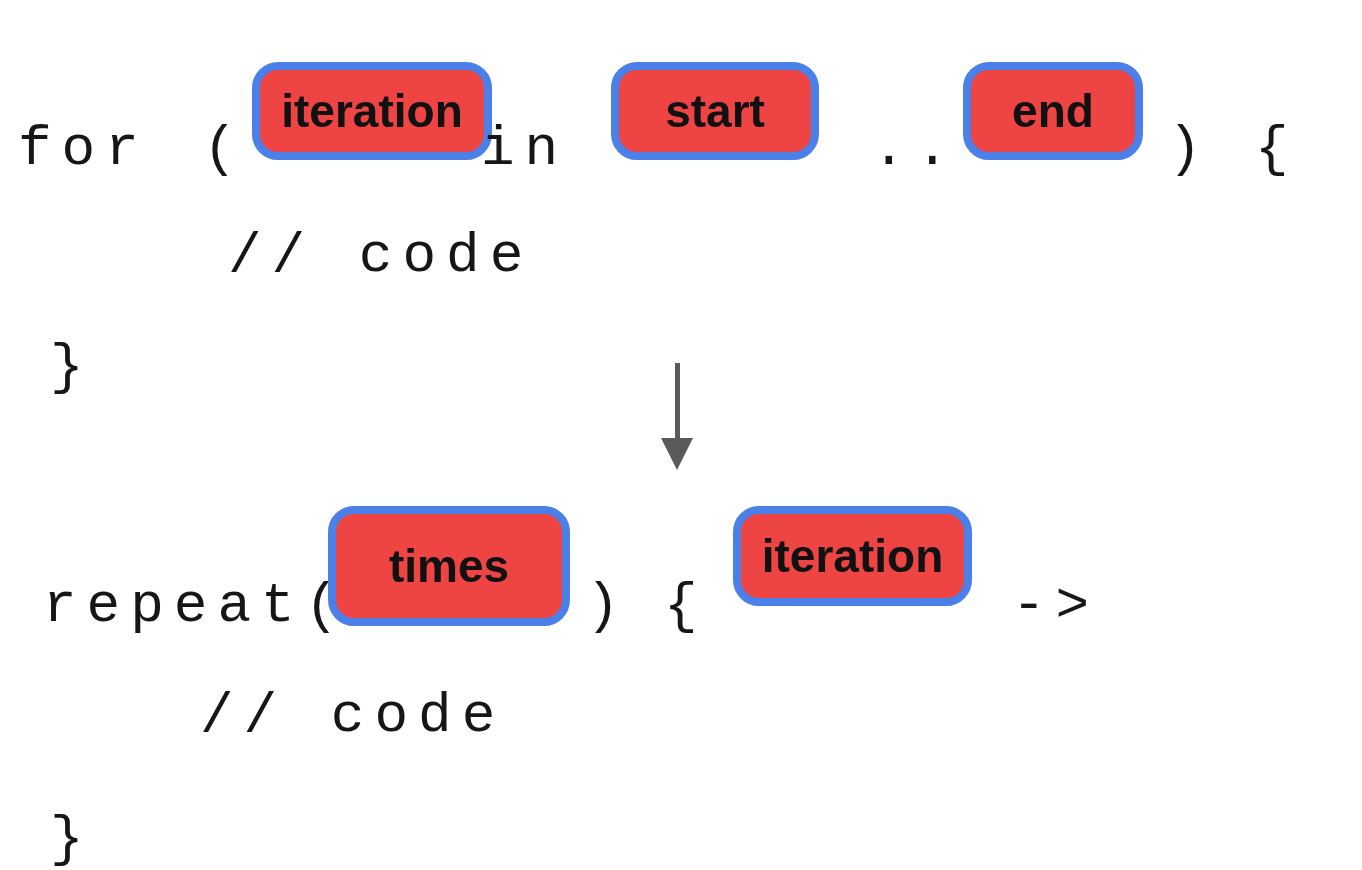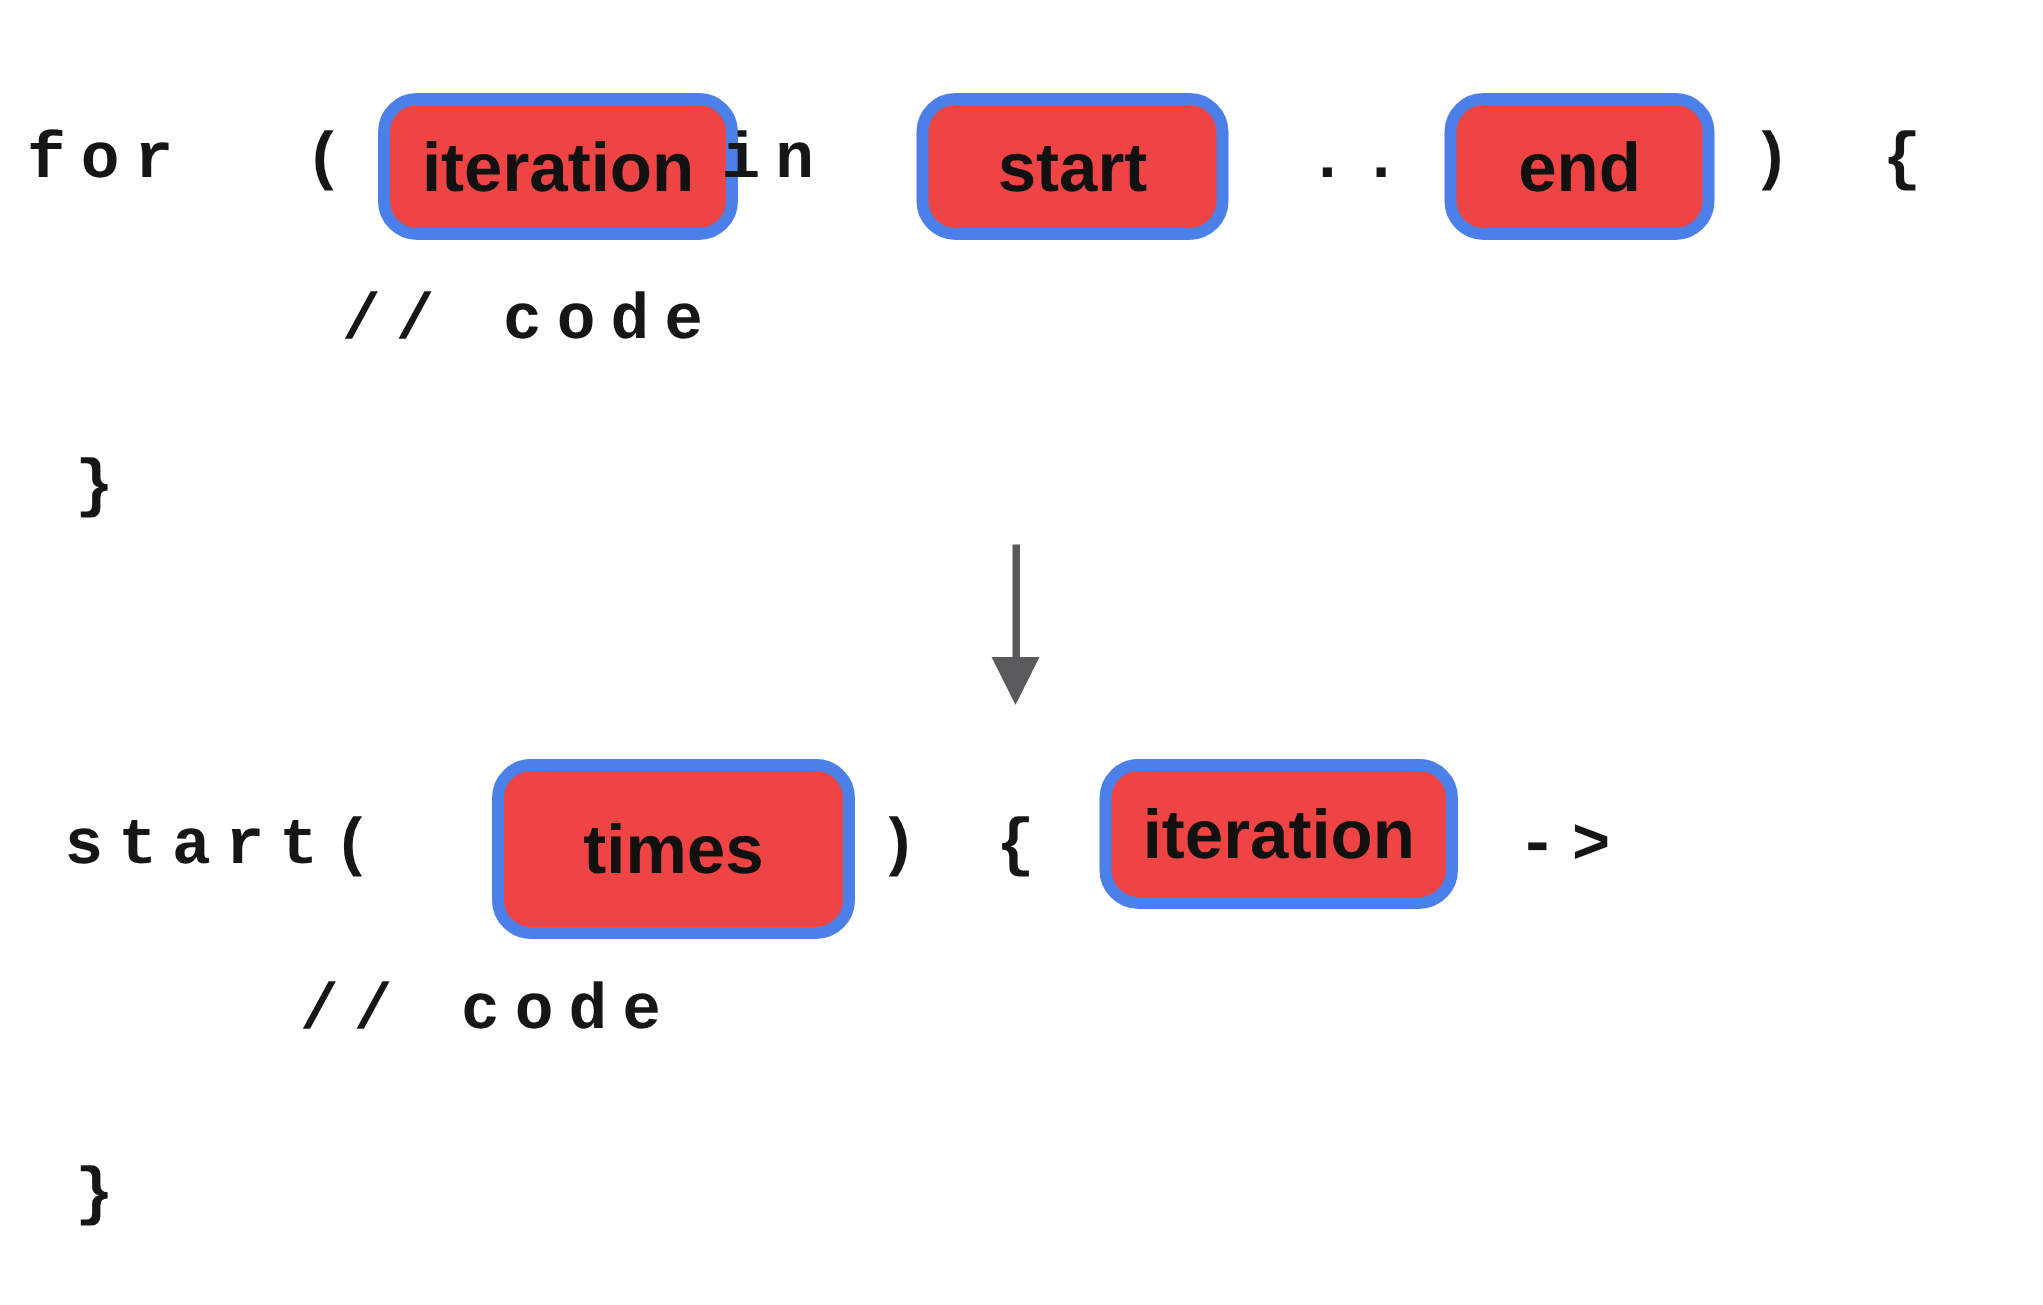--- a/index.html
+++ b/index.html
@@ -5,26 +5,27 @@
   html,body{margin:0;padding:0;background:#ffffff;}
   .canvas{
     position:relative;
     width:1362px;height:870px;
     background:var(--background,#ffffff);
     font-family:"Liberation Mono","DejaVu Sans Mono",monospace;
     overflow:hidden;
   }
   .code{
     position:absolute;
-    font-size:43px;
+    font-size:56px;
     line-height:1;
     letter-spacing:10px;
     color:var(--code-text,#161616);
     white-space:pre;
-    font-weight:700;
+    font-weight:400;
+    margin-top:36px;
   }
   .pill{
     position:absolute;
     height:98px;
     box-sizing:border-box;
     border:8px solid var(--box-border,#4a80e8);
     border-radius:26px;
     background:#ef4444;
     display:flex;
     align-items:center;
@@ -86,21 +87,21 @@
 
     <span class="code" style="left:50px;top:303px">}</span>
   </section>
 
   <div>
     <div class="arrow-line"></div>
     <div class="arrow-head"></div>
   </div>
 
   <section>
-    <span class="code" style="left:43px;top:542px">start(</span>
+    <span class="code" style="left:43px;top:542px">repeat(</span>
 
     <span class="pill" style="left:328px;top:506px;width:242px;height:120px">
       <span class="pill-label">times</span>
     </span>
 
     <span class="code" style="left:586px;top:542px">)</span>
     <span class="code" style="left:664px;top:542px">{</span>
 
     <span class="pill" style="left:733px;top:506px;width:239px;height:100px">
       <span class="pill-label">iteration</span>

